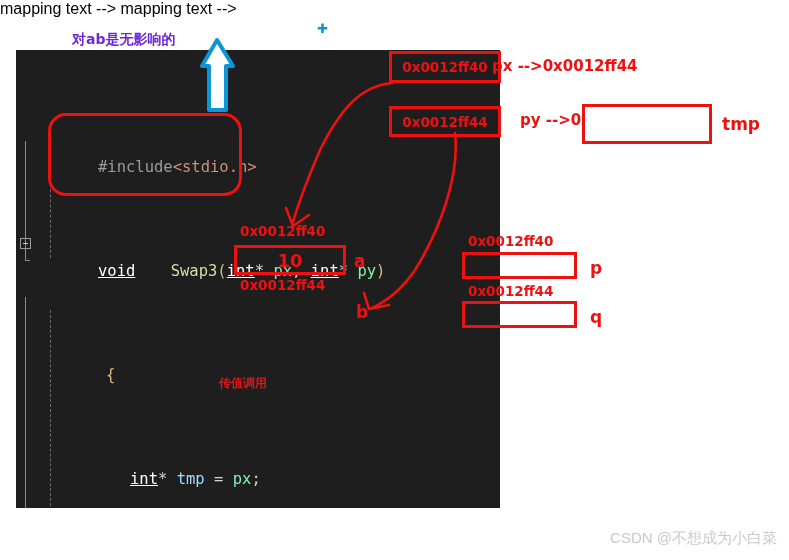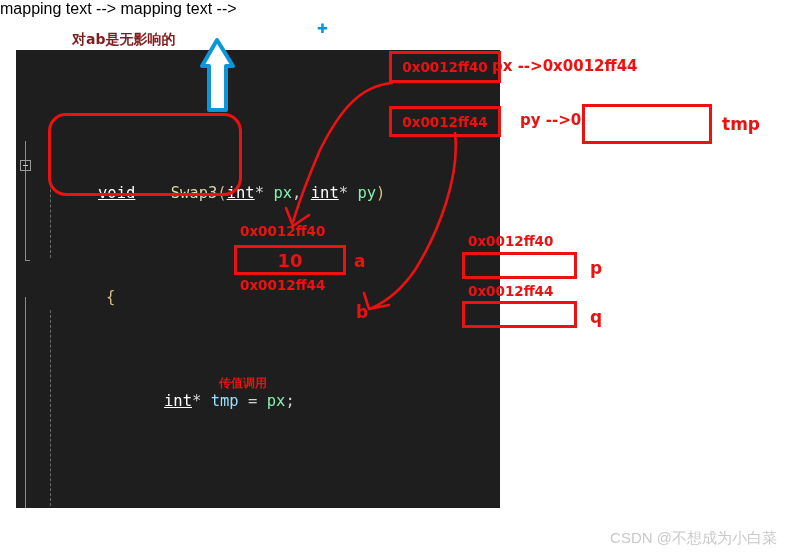--- a/index.html
+++ b/index.html
@@ -128,21 +128,21 @@
     white-space: nowrap;
   }
   .addr {
     font-size: 13.5px;
   }
   .varname {
     font-size: 17px;
   }
   .cyanlabel {
     position: absolute;
-    color: #7f1d1d;
+    color: #6d28d9;
     font-weight: bold;
     font-size: 14px;
     font-family: "DejaVu Sans", sans-serif;
     white-space: nowrap;
   }
   .redtext-cn {
     position: absolute;
     color: #ee1111;
     font-weight: bold;
     font-size: 12px;
@@ -180,30 +180,33 @@
   <div class="gutter"></div>
 
   <div class="foldbar endcap" style="top:91px;height:120px;"></div>
   <div class="foldbar endcap" style="top:247px;height:212px;"></div>
 
   <div class="iguide" style="left:34px;top:104px;height:104px;"></div>
   <div class="iguide" style="left:34px;top:260px;height:196px;"></div>
 
   <div class="code">
 
+    <div class="ln">
+      <span class="pre">#include</span><span class="inc">&lt;stdio.h&gt;</span>
+    </div>
 
     <div class="ln">
       <span class="fold"></span><span class="kw">void</span><span class="pl"> </span><span class="fn">Swap3</span><span class="brc">(</span><span class="kw">int</span><span class="pun">*</span><span class="pl"> </span><span class="dim">px</span><span class="pun">,</span><span class="pl"> </span><span class="kw">int</span><span class="pun">*</span><span class="pl"> </span><span class="dim">py</span><span class="brc">)</span>
     </div>
 
     <div class="ln" style="padding-left:34px;">
       <span class="brc">{</span>
     </div>
 
-    <div class="ln" style="padding-left:92px;">
+    <div class="ln" style="padding-left:58px;">
       <span class="kw">int</span><span class="pun">*</span><span class="pl"> </span><span class="var">tmp</span><span class="pl"> </span><span class="pun">=</span><span class="pl"> </span><span class="dim">px</span><span class="pun">;</span>
     </div>
 
     
 
     
 
     
 
     

